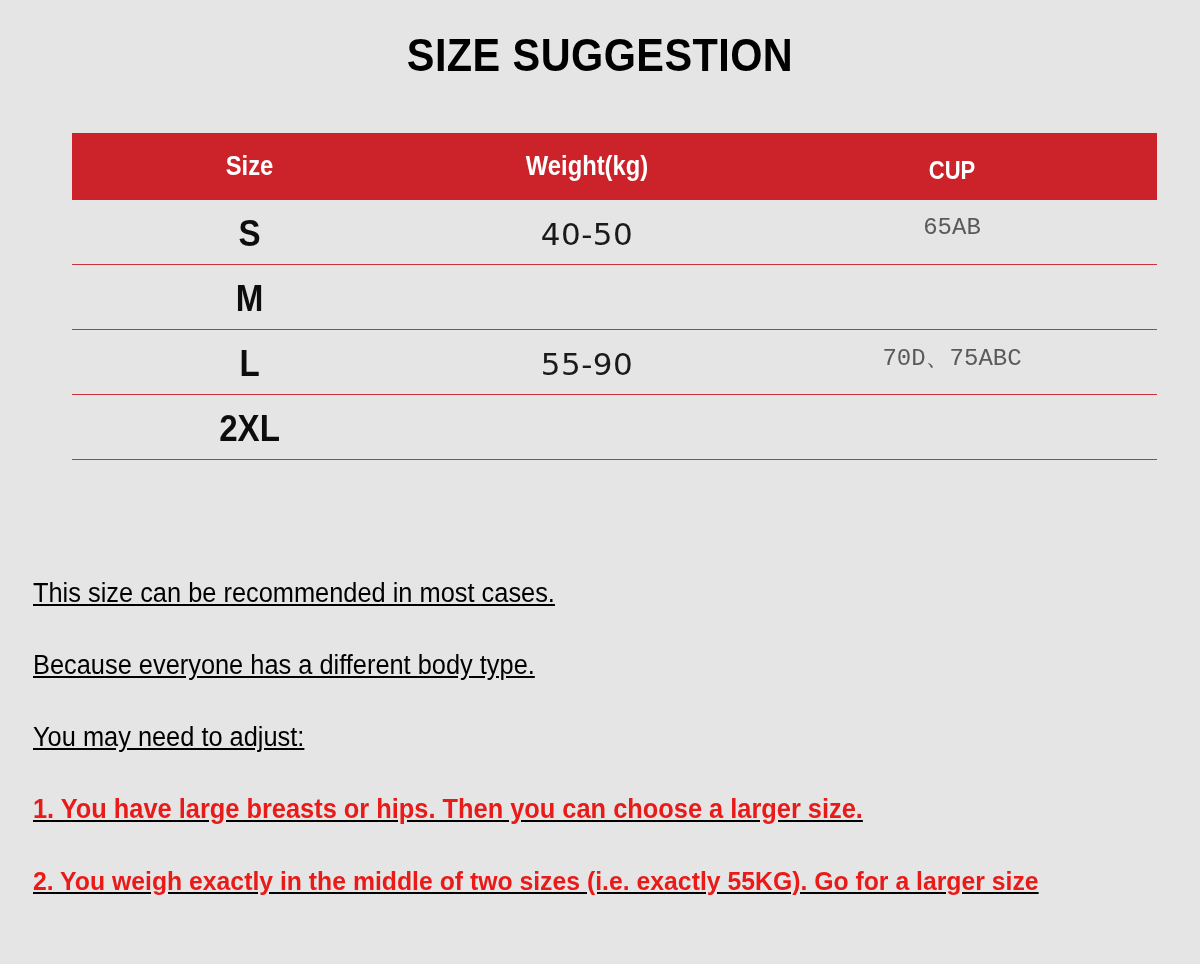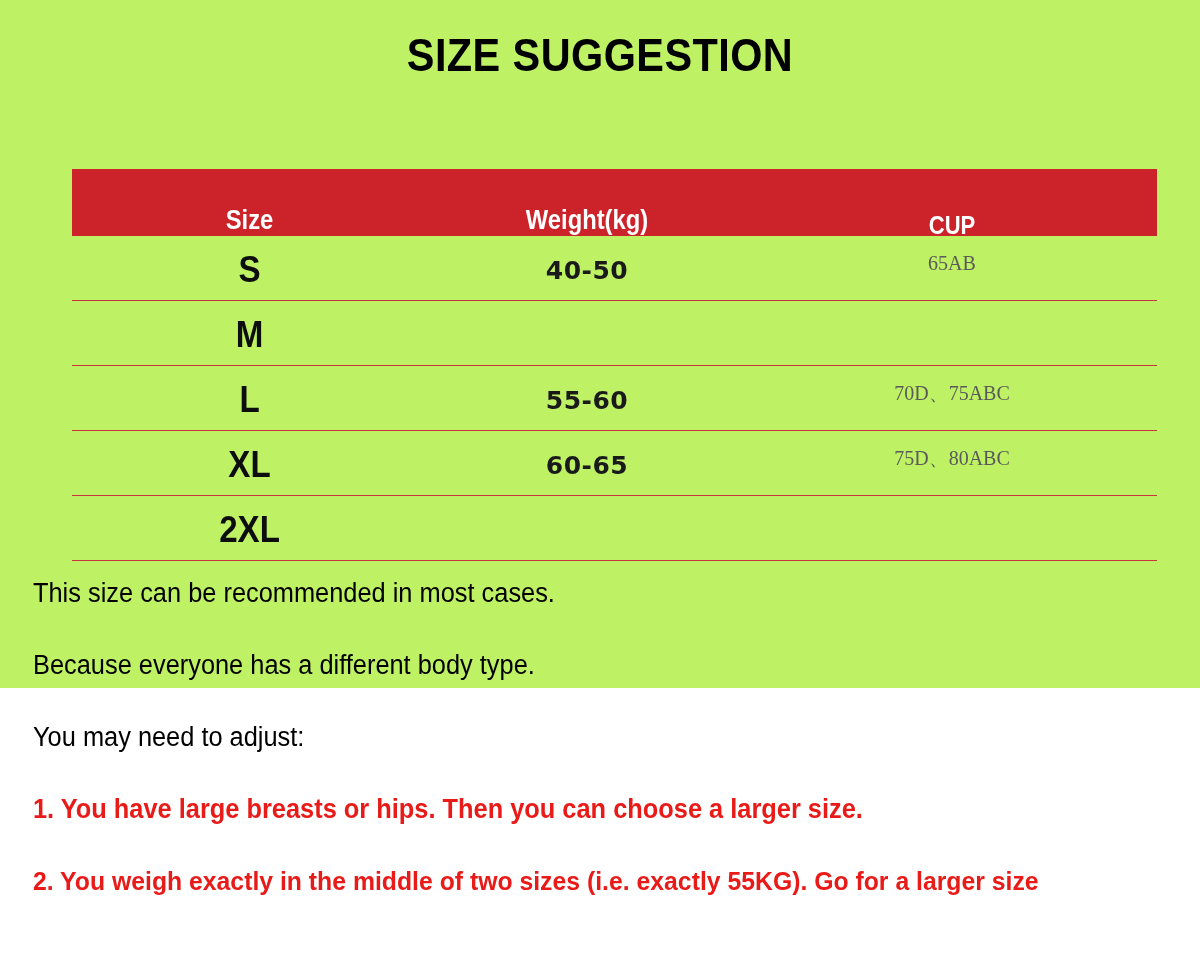--- a/index.html
+++ b/index.html
@@ -9,22 +9,22 @@
   body {
     width: 1200px;
     height: 964px;
     background: #ffffff;
     font-family: "Liberation Sans", sans-serif;
     overflow: hidden;
   }
   .page {
     position: relative;
     width: 1200px;
-    height: 688px;
-    background: #bef264;
+    height: 964px;
+    background: #e5e5e5;
   }
 
   
   .title {
     position: absolute;
     top: 28px;
     left: 0;
     width: 1200px;
     text-align: center;
     font-family: "Liberation Sans", sans-serif;
@@ -39,24 +39,23 @@
 
   
   .size-table {
     position: absolute;
     left: 72px;
     top: 133px;
     width: 1085px;
   }
   .thead {
     display: flex;
-    align-items: flex-end;
+    align-items: center;
     height: 67px;
     background: #cc2229;
-    margin-top: 36px;
   }
   .th {
     color: #ffffff;
     font-family: "Liberation Sans", sans-serif;
     font-weight: 700;
     font-size: 27px;
     text-align: center;
     transform: scaleX(0.88);
     white-space: nowrap;
   }
@@ -91,45 +90,46 @@
     font-weight: 700;
     font-size: 36px;
     color: #0d0d0d;
     transform: scaleX(0.92);
     position: relative;
     top: 2px;
   }
   .cell-weight {
     width: 320px;
     font-family: "DejaVu Sans", sans-serif;
-    font-weight: 700;
-    font-size: 25px;
+    font-weight: 400;
+    font-size: 31px;
     color: #1a1a1a;
     letter-spacing: 0.5px;
     position: relative;
     top: 2px;
   }
   .cell-cup {
     width: 410px;
-    font-family: Liberation Serif, serif;
+    font-family: Liberation Mono, monospace;
     font-weight: 400;
-    font-size: 20px;
+    font-size: 24px;
     color: #5a5a5a;
     letter-spacing: 0px;
     position: relative;
     top: -5px;
   }
   .trow.last .cell-cup { top: 3px; }
 
   
   .notes {
     position: absolute;
     left: 33px;
     top: 573px;
     width: 1160px;
+    text-decoration: underline;
   }
   .note-line {
     font-family: "Liberation Sans", sans-serif;
     font-size: 27px;
     font-weight: 400;
     color: #000000;
     height: 72px;
     line-height: 40px;
     transform: scaleX(0.94);
     transform-origin: left center;
@@ -164,29 +164,24 @@
       <div class="cell cell-weight">40-50</div>
       <div class="cell cell-cup">65AB</div>
     </div>
 
     <div class="trow">
       <div class="cell cell-size">M</div>
     </div>
 
     <div class="trow">
       <div class="cell cell-size">L</div>
-      <div class="cell cell-weight">55-60</div>
+      <div class="cell cell-weight">55-90</div>
       <div class="cell cell-cup">70D、75ABC</div>
     </div>
 
-    <div class="trow">
-      <div class="cell cell-size">XL</div>
-      <div class="cell cell-weight">60-65</div>
-      <div class="cell cell-cup">75D、80ABC</div>
-    </div>
 
     <div class="trow last">
       <div class="cell cell-size">2XL</div>
     </div>
 
   </div>
 
   <div class="notes">
     <div class="note-line">This size can be recommended in most cases.</div>
     <div class="note-line">Because everyone has a different body type.</div>

